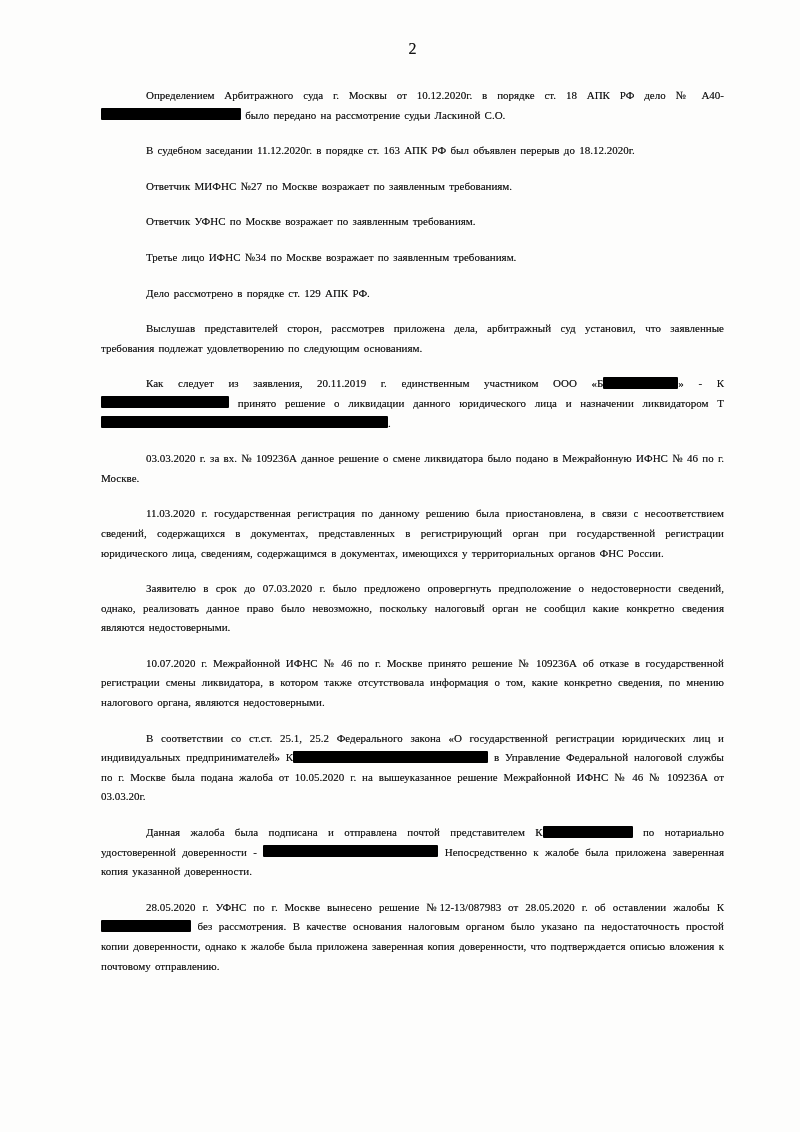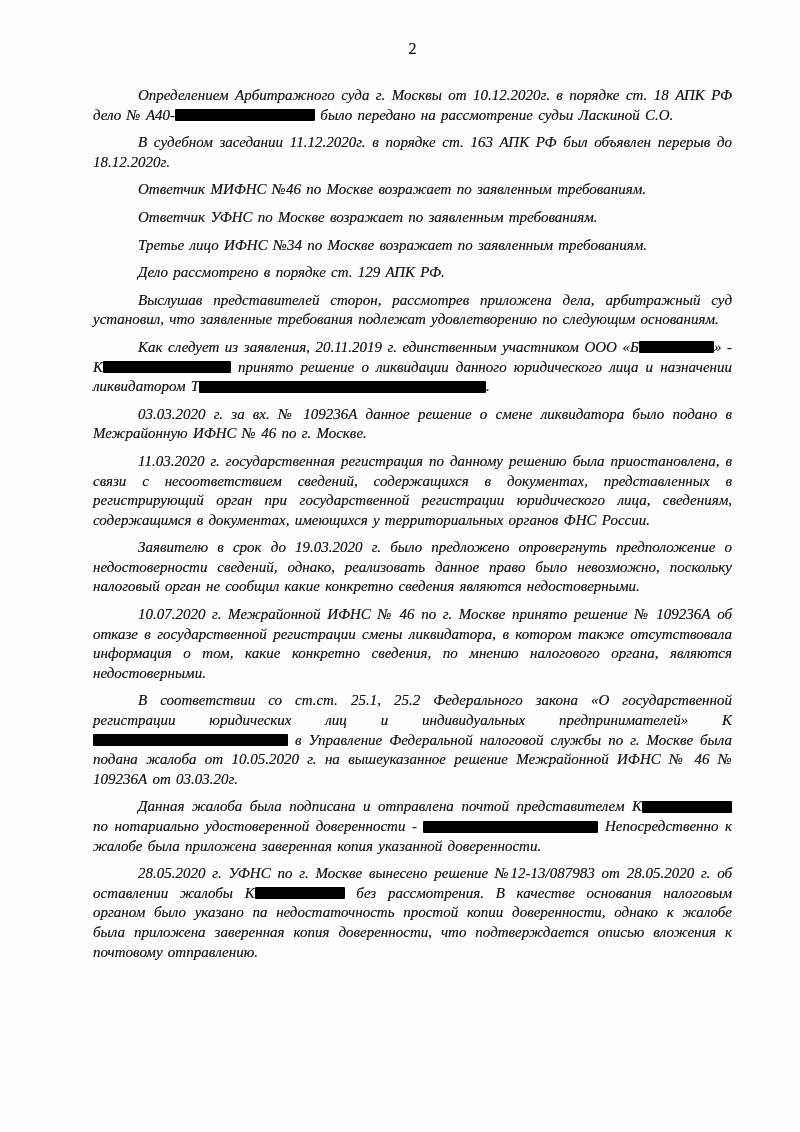--- a/index.html
+++ b/index.html
@@ -24,54 +24,53 @@
   .content-col {
     width: 655px;
   }
   .page-number {
     text-align: center;
     font-size: 16px;
     margin-bottom: 28px;
     text-shadow: 0 0 0.5px rgba(0,0,0,0.55);
   }
   .doc-body p.para {
-    margin: 8px;
-    font-size: 15px;
+    margin: 16px;
+    font-size: 11px;
     line-height: 19.6px;
     text-align: justify;
     text-indent: 45px;
     word-spacing: 1.5px;
     text-shadow: 0 0 0.5px rgba(0,0,0,0.55);
-    font-style: italic;
   }
   .redact {
     display: inline-block;
     height: 12px;
     background: #000;
     vertical-align: -1.5px;
     border-radius: 1px;
   }
 </style>
 </head>
 <body style="background: rgb(253, 253, 252); color: rgb(22, 22, 22);">
 
 <div class="page">
   <div class="content-col">
     <div class="page-number">2</div>
     <div class="doc-body">
         <p class="para">Определением Арбитражного суда г. Москвы от 10.12.2020г. в порядке ст. 18 АПК РФ дело № А40-<span class="redact" style="width: 140px; background: rgb(0, 0, 0);"></span> было передано на рассмотрение судьи Ласкиной С.О.</p>
         <p class="para">В судебном заседании 11.12.2020г. в порядке ст. 163 АПК РФ был объявлен перерыв до 18.12.2020г.</p>
-        <p class="para">Ответчик МИФНС №46 по Москве возражает по заявленным требованиям.</p>
+        <p class="para">Ответчик МИФНС №27 по Москве возражает по заявленным требованиям.</p>
         <p class="para">Ответчик УФНС по Москве возражает по заявленным требованиям.</p>
         <p class="para">Третье лицо ИФНС №34 по Москве возражает по заявленным требованиям.</p>
         <p class="para">Дело рассмотрено в порядке ст. 129 АПК РФ.</p>
         <p class="para">Выслушав представителей сторон, рассмотрев приложена дела, арбитражный суд установил, что заявленные требования подлежат удовлетворению по следующим основаниям.</p>
         <p class="para">Как следует из заявления, 20.11.2019 г. единственным участником ООО «Б<span class="redact" style="width: 75px; background: rgb(0, 0, 0);"></span>» - К<span class="redact" style="width: 128px; background: rgb(0, 0, 0);"></span> принято решение о ликвидации данного юридического лица и назначении ликвидатором Т<span class="redact" style="width: 287px; background: rgb(0, 0, 0);"></span>.</p>
         <p class="para">03.03.2020 г. за вх. № 109236А данное решение о смене ликвидатора было подано в Межрайонную ИФНС № 46 по г. Москве.</p>
         <p class="para">11.03.2020 г. государственная регистрация по данному решению была приостановлена, в связи с несоответствием сведений, содержащихся в документах, представленных в регистрирующий орган при государственной регистрации юридического лица, сведениям, содержащимся в документах, имеющихся у территориальных органов ФНС России.</p>
-        <p class="para">Заявителю в срок до 19.03.2020 г. было предложено опровергнуть предположение о недостоверности сведений, однако, реализовать данное право было невозможно, поскольку налоговый орган не сообщил какие конкретно сведения являются недостоверными.</p>
+        <p class="para">Заявителю в срок до 07.03.2020 г. было предложено опровергнуть предположение о недостоверности сведений, однако, реализовать данное право было невозможно, поскольку налоговый орган не сообщил какие конкретно сведения являются недостоверными.</p>
         <p class="para">10.07.2020 г. Межрайонной ИФНС № 46 по г. Москве принято решение № 109236А об отказе в государственной регистрации смены ликвидатора, в котором также отсутствовала информация о том, какие конкретно сведения, по мнению налогового органа, являются недостоверными.</p>
         <p class="para">В соответствии со ст.ст. 25.1, 25.2 Федерального закона «О государственной регистрации юридических лиц и индивидуальных предпринимателей» К<span class="redact" style="width: 195px; background: rgb(0, 0, 0);"></span> в Управление Федеральной налоговой службы по г. Москве была подана жалоба от 10.05.2020 г. на вышеуказанное решение Межрайонной ИФНС № 46 № 109236А от 03.03.20г.</p>
         <p class="para">Данная жалоба была подписана и отправлена почтой представителем К<span class="redact" style="width: 90px; background: rgb(0, 0, 0);"></span> по нотариально удостоверенной доверенности - <span class="redact" style="width: 175px; background: rgb(0, 0, 0);"></span> Непосредственно к жалобе была приложена заверенная копия указанной доверенности.</p>
         <p class="para">28.05.2020 г. УФНС по г. Москве вынесено решение №12-13/087983 от 28.05.2020 г. об оставлении жалобы К<span class="redact" style="width: 90px; background: rgb(0, 0, 0);"></span> без рассмотрения. В качестве основания налоговым органом было указано па недостаточность простой копии доверенности, однако к жалобе была приложена заверенная копия доверенности, что подтверждается описью вложения к почтовому отправлению.</p>
       </div>
   </div>
 </div>
 
 </body></html>

